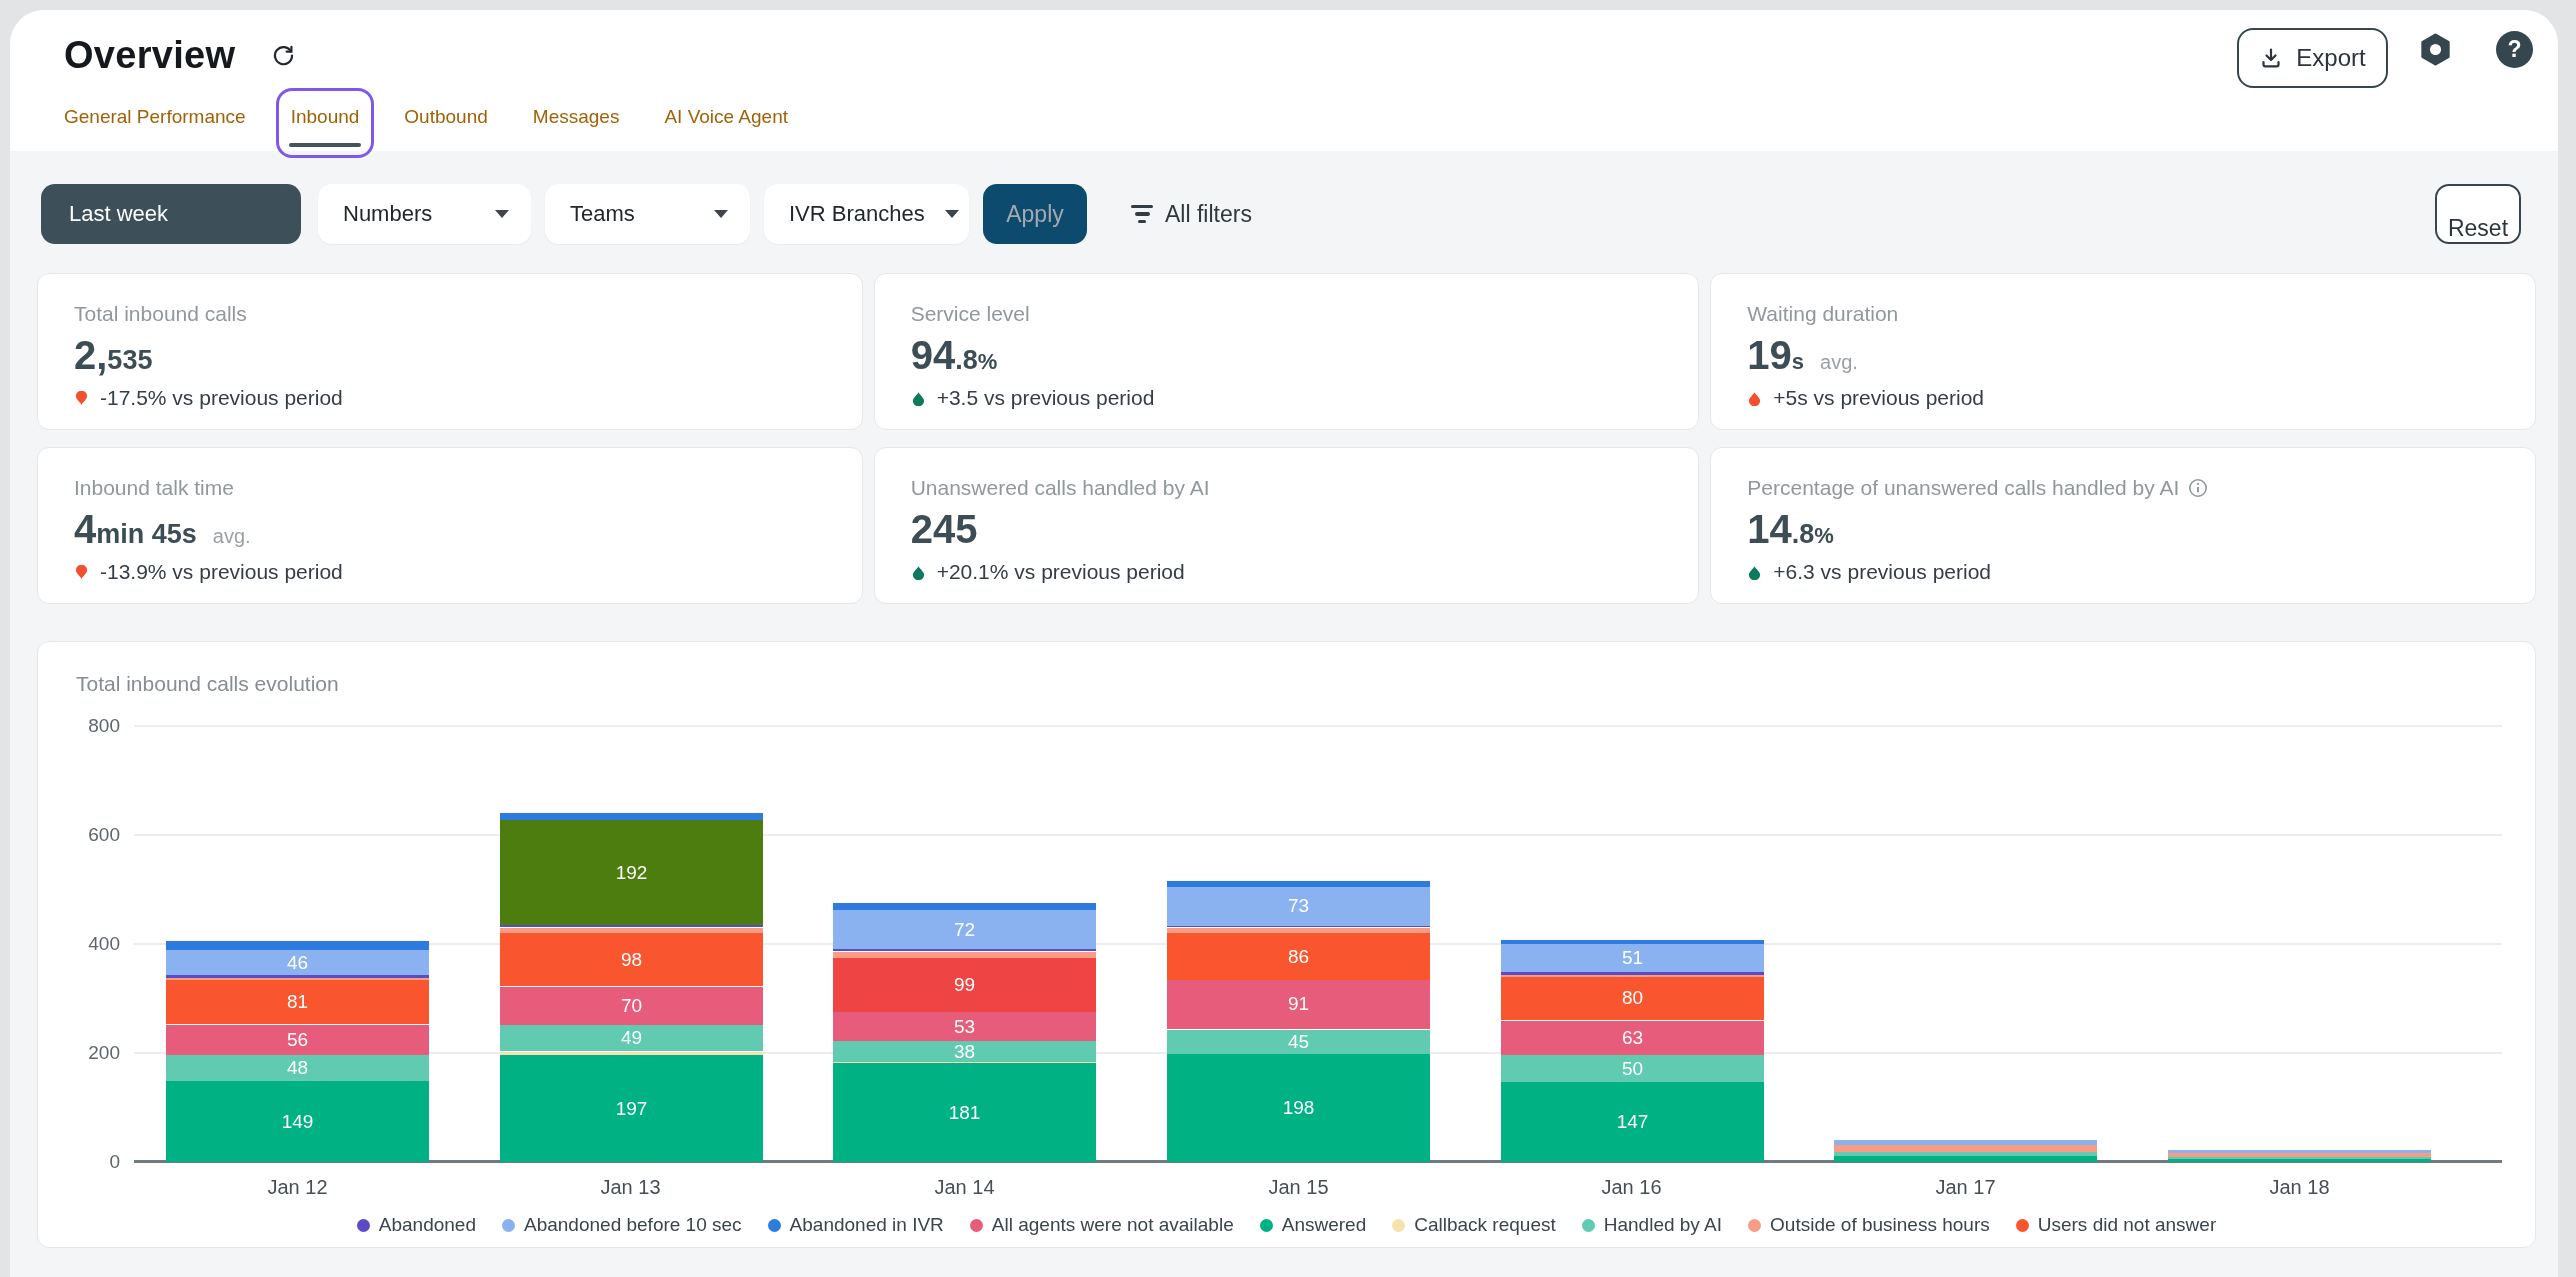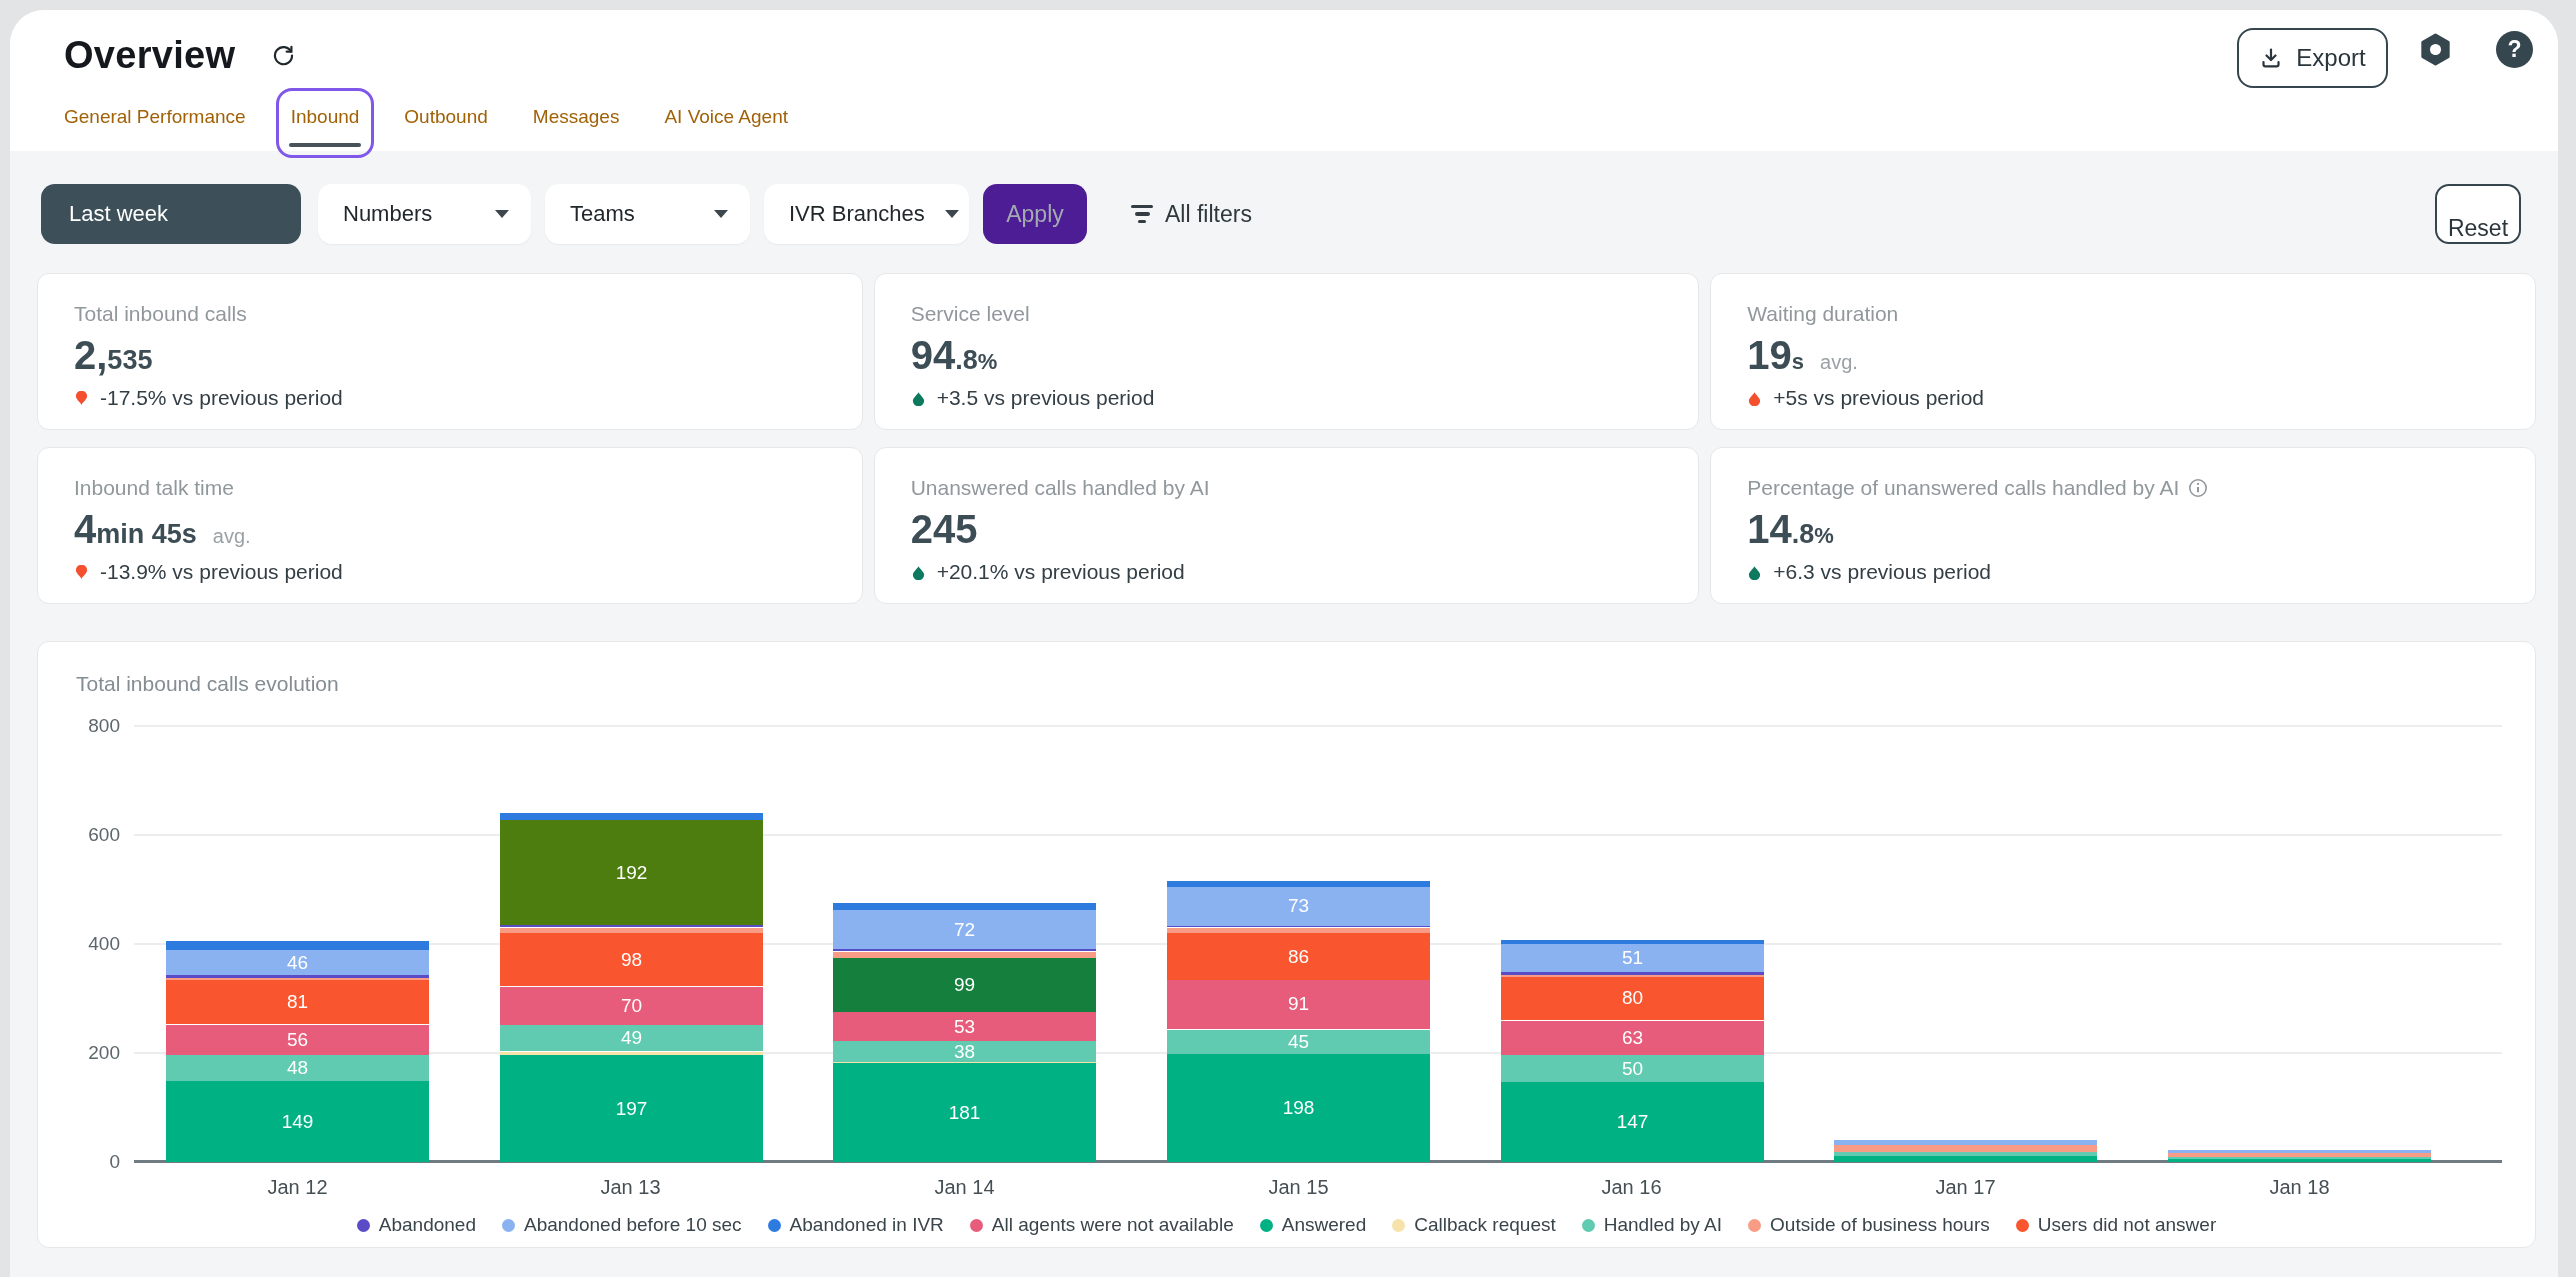--- a/index.html
+++ b/index.html
@@ -30,21 +30,21 @@
   .pill { width:260px; height:60px; background:#3d4f58; border-radius:14px; color:#fff;
     font-size:22px; display:flex; align-items:center; padding-left:28px; }
   .dd { height:60px; background:#fff; border-radius:14px; font-size:22px; color:#21282c;
     display:flex; align-items:center; justify-content:space-between; padding:0 22px 0 25px;
     box-shadow:0 1px 2px rgba(0,0,0,.05); white-space:nowrap; }
   .dd .caret { width:0; height:0; border-left:7px solid transparent; border-right:7px solid transparent;
     border-top:8px solid #3c464c; margin-left:20px; }
   .dd0 { width:213px; margin-left:3px; }
   .dd1 { width:205px; }
   .dd2 { width:205px; }
-  .apply { width:104px; height:60px; border-radius:14px; background:#4c1d95; color:#a4abb0;
+  .apply { width:104px; height:60px; border-radius:14px; background:#0c4a6e; color:#a4abb0;
     font-size:23px; display:flex; align-items:center; justify-content:center; }
   .all-filters { display:flex; align-items:center; gap:12px; margin-left:30px; font-size:23px; color:#2e383d; }
   .filter-icon { display:flex; flex-direction:column; align-items:center; gap:4px; }
   .filter-icon i { display:block; height:3.5px; background:#333e44; border-radius:2px; }
   .filter-icon i:nth-child(1){ width:22px; } .filter-icon i:nth-child(2){ width:15px; } .filter-icon i:nth-child(3){ width:8px; }
   .reset { margin-left:auto; width:86px; height:60px; background:#fff; border:2.5px solid #36464e;
     border-radius:14px; font-size:23px; color:#2a353c; display:flex; align-items:flex-end; justify-content:center; }
 
   .cards { position:absolute; left:27px; top:122px; width:2499px;
     display:grid; grid-template-columns:repeat(3, 1fr); gap:17px 11px; }
@@ -309,21 +309,21 @@
           <div class="seg" style="left: 699px; width: 263px; bottom: 0px; height: 99px; background: rgb(0, 177, 132);">
             <span>181</span>
           </div>
           <div class="seg" style="left: 699px; width: 263px; bottom: 99px; height: 1.6px; background: rgb(246, 226, 171);"></div>
           <div class="seg" style="left: 699px; width: 263px; bottom: 100px; height: 21px; background: rgb(96, 203, 177);">
             <span>38</span>
           </div>
           <div class="seg" style="left: 699px; width: 263px; bottom: 121px; height: 29px; background: rgb(232, 92, 123);">
             <span>53</span>
           </div>
-          <div class="seg" style="left: 699px; width: 263px; bottom: 150px; height: 54px; background: #15803d;">
+          <div class="seg" style="left: 699px; width: 263px; bottom: 150px; height: 54px; background: #ef4444;">
             <span>99</span>
           </div>
           <div class="seg" style="left: 699px; width: 263px; bottom: 204px; height: 6.5px; background: rgb(248, 156, 133);"></div>
           <div class="seg" style="left: 699px; width: 263px; bottom: 211px; height: 2.2px; background: rgb(91, 75, 199);"></div>
           <div class="seg" style="left: 699px; width: 263px; bottom: 213px; height: 39px; background: rgb(138, 178, 240);">
             <span>72</span>
           </div>
           <div class="seg" style="left: 699px; width: 263px; bottom: 252px; height: 7px; background: rgb(46, 123, 224);"></div>
           <div class="xlabel" style="left: 761px;">Jan 14</div>
           <div class="seg" style="left: 1033px; width: 263px; bottom: 0px; height: 108px; background: rgb(0, 177, 132);">

